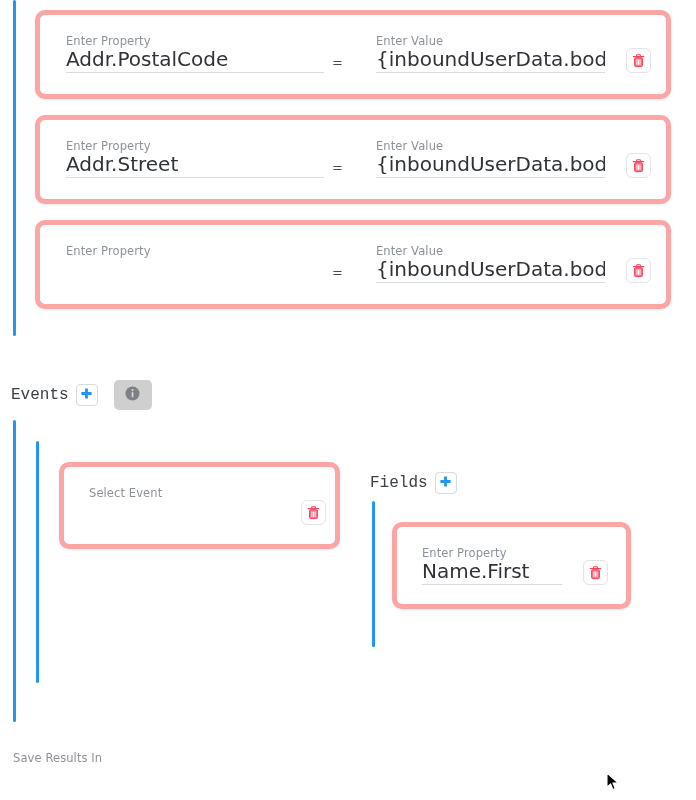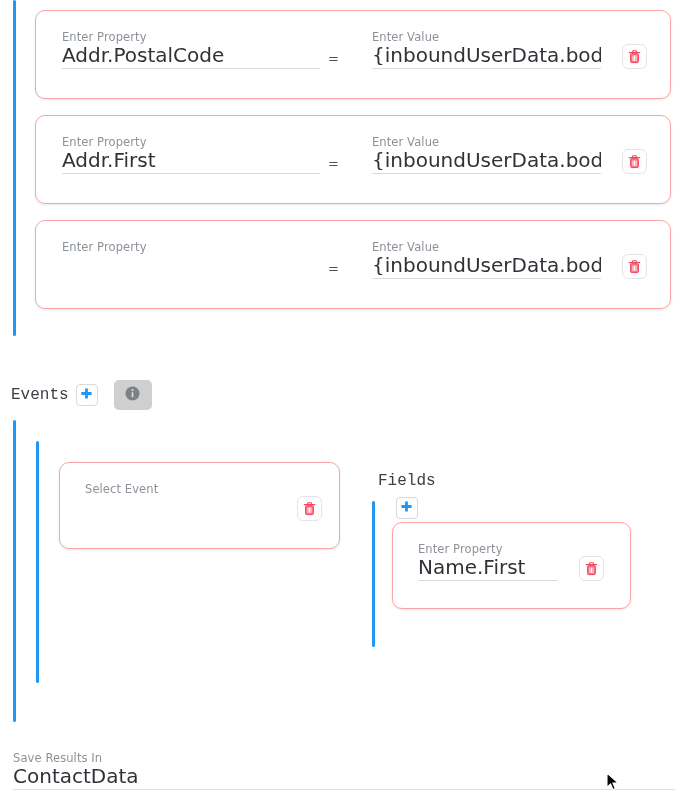--- a/index.html
+++ b/index.html
@@ -25,21 +25,21 @@
   }
   #rail-mappings { left: 13px; top: 0px;   height: 336px; }
   #rail-events   { left: 13px; top: 420px; height: 302px; }
   #rail-event-1  { left: 36px; top: 441px; height: 242px; }
   #rail-fields   { left: 372px; top: 501px; height: 146px; }
 
   
   .card {
     position: absolute;
     background: #ffffff;
-    border: 1px solid #fca5a5;
+    border: 5px solid #fca5a5;
     border-radius: 10px;
     box-shadow: 0 1px 3px rgba(16,24,40,0.06), 0 1px 2px rgba(16,24,40,0.04);
     box-sizing: border-box;
   }
   #card-postalcode { left: 35px; top: 10px;  width: 636px; height: 89px; }
   #card-street     { left: 35px; top: 115px; width: 636px; height: 89px; }
   #card-login      { left: 35px; top: 220px; width: 636px; height: 89px; }
   #card-event-1    { left: 59px; top: 462px; width: 281px; height: 87px; }
   #card-field-1    { left: 392px; top: 522px; width: 239px; height: 87px; }
 
@@ -194,21 +194,21 @@
         <path d="M5 5.9v4.6M6.5 5.9v4.6M8 5.9v4.6" stroke="#ffffff" stroke-width="0.95" stroke-linecap="round"></path>
       </svg>
     </span>
   </button>
 </div>
 
 <div class="card" id="card-street">
   <div class="field" style="left:26px; top:19px; width:258px;">
     <div class="field-label">Enter Property</div>
     <div class="field-value-row">
-      <div class="field-value">Addr.First</div>
+      <div class="field-value">Addr.Street</div>
     </div>
   </div>
   <div class="equals" style="left:292px; top:38px;">=</div>
   <div class="field" style="left:336px; top:19px; width:229px;">
     <div class="field-label">Enter Value</div>
     <div class="field-value-row">
       <div class="field-value">{inboundUserData.body.results.0.location.street}</div>
     </div>
   </div>
   <button class="icon-btn" style="left:586px; top:33px;">
@@ -275,21 +275,21 @@
       <svg width="13" height="14" viewBox="0 0 13 14" aria-hidden="true">
         <path d="M1.3 2.6h10.4" stroke="#f4435c" stroke-width="1.2" stroke-linecap="round" fill="none"></path>
         <path d="M4.6 2.4V1.5c0-.4.3-.7.7-.7h2.4c.4 0 .7.3.7.7v.9" stroke="#f4435c" stroke-width="1.1" fill="none" stroke-linecap="round"></path>
         <rect x="2.6" y="3.7" width="7.8" height="8.9" rx="1.1" fill="#f9768a" stroke="#f4435c" stroke-width="1"></rect>
         <path d="M5 5.9v4.6M6.5 5.9v4.6M8 5.9v4.6" stroke="#ffffff" stroke-width="0.95" stroke-linecap="round"></path>
       </svg>
     </span>
   </button>
 </div>
 
-<div class="section-row" style="left:378px; top:472px;flex-direction:column;">
+<div class="section-row" style="left:370px; top:472px;">
   <span class="section-title">Fields</span>
   <button class="add-btn">
     <span>
       <svg width="13" height="13" viewBox="0 0 13 13" aria-hidden="true">
         <path d="M6.5 1.4v10.2M1.4 6.5h10.2" stroke="#2196f3" stroke-width="2.8" stroke-linecap="butt"></path>
       </svg>
     </span>
   </button>
 </div>
 
@@ -307,22 +307,19 @@
         <path d="M4.6 2.4V1.5c0-.4.3-.7.7-.7h2.4c.4 0 .7.3.7.7v.9" stroke="#f4435c" stroke-width="1.1" fill="none" stroke-linecap="round"></path>
         <rect x="2.6" y="3.7" width="7.8" height="8.9" rx="1.1" fill="#f9768a" stroke="#f4435c" stroke-width="1"></rect>
         <path d="M5 5.9v4.6M6.5 5.9v4.6M8 5.9v4.6" stroke="#ffffff" stroke-width="0.95" stroke-linecap="round"></path>
       </svg>
     </span>
   </button>
 </div>
 
 <div id="save-results">
   <div class="field-label">Save Results In</div>
-  <div class="field-value-row">
-    <div class="field-value">ContactData</div>
-  </div>
 </div>
 
 <div id="mouse-cursor">
   <svg width="14" height="20" viewBox="0 0 14 20" aria-hidden="true">
     <path d="M1 1 L1 15.2 L4.6 11.9 L7.0 17.6 L9.3 16.6 L6.9 11.1 L11.7 10.7 Z" fill="#000000" stroke="#ffffff" stroke-width="1.1" stroke-linejoin="round"></path>
   </svg>
 </div>
 
 </body></html>

